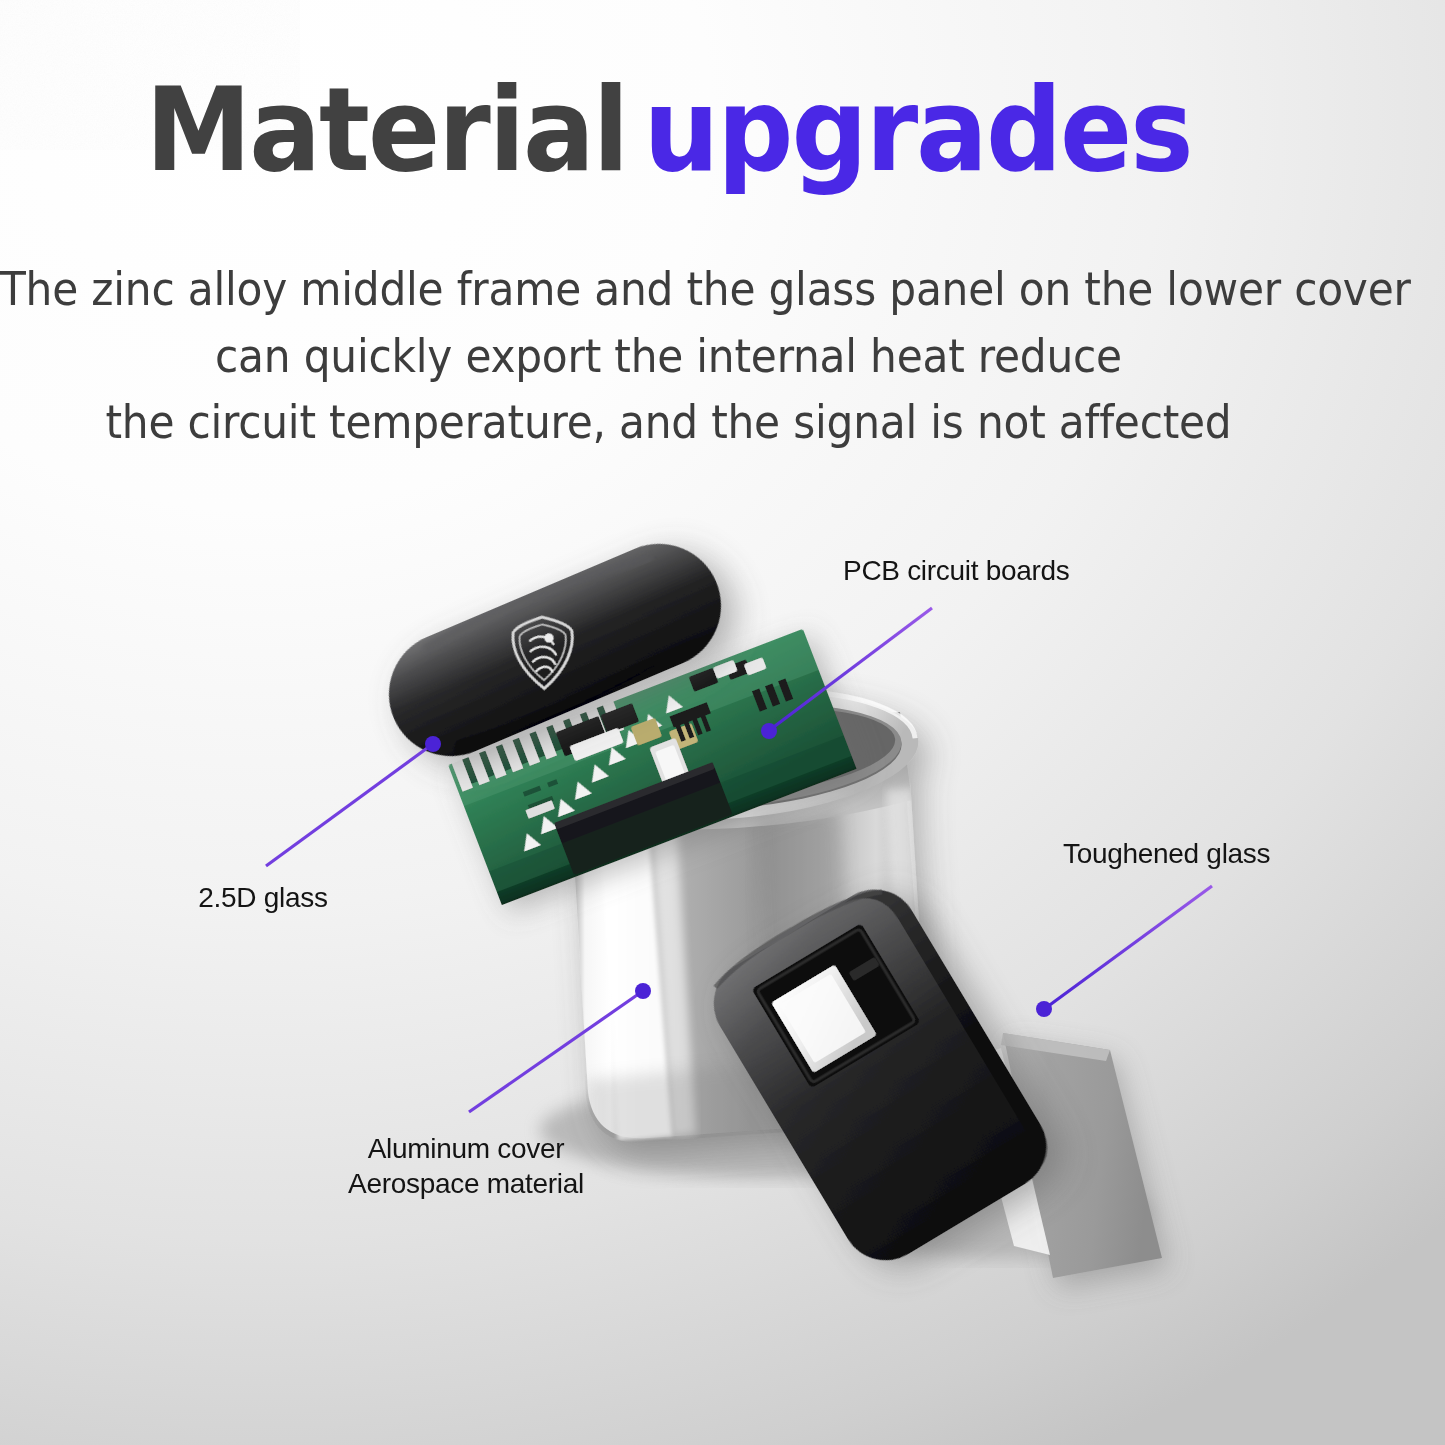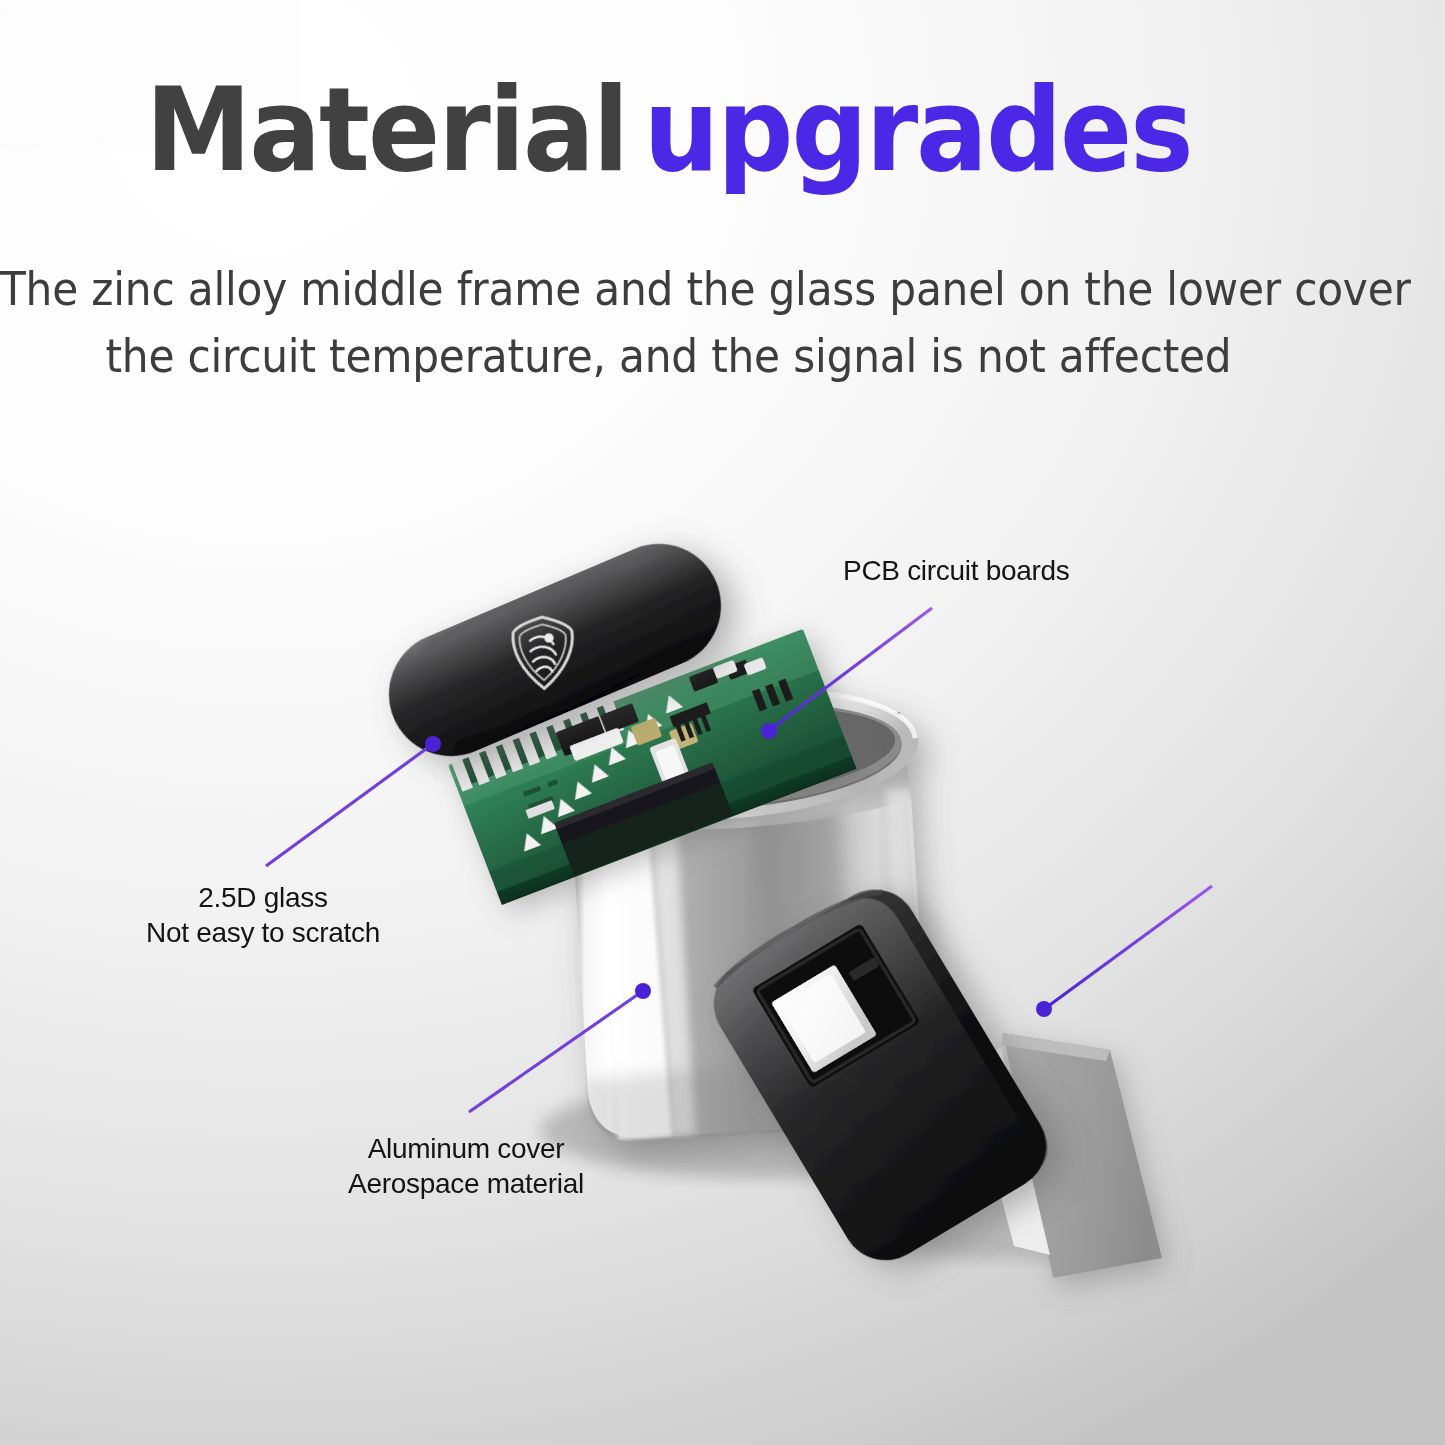--- a/index.html
+++ b/index.html
@@ -385,32 +385,35 @@
     <g>
       <line x1="469" y1="1112" x2="640" y2="993" stroke="url(#lgA)" stroke-width="3.2"></line>
       <circle cx="643" cy="991" r="8" fill="#4b23d6"></circle>
     </g>
   </svg>
 
   <div id="header">
     <h1 id="title"><span class="w1">Material</span><span class="w2">upgrades</span></h1>
     <div id="subtitle">
       <div>The zinc alloy middle frame and the glass panel on the lower cover</div>
+      <div>can quickly export the internal heat reduce</div>
       <div>the circuit temperature, and the signal is not affected</div>
     </div>
   </div>
 
   <div class="callout" id="cal-pcb">
     <div>PCB circuit boards</div>
   </div>
 
+  <div class="callout" id="cal-tough">
+    <div>Toughened glass</div>
+  </div>
 
   <div class="callout" id="cal-25d">
     <div>2.5D glass</div>
-    <div>Not easy to scratch</div>
   </div>
 
   <div class="callout" id="cal-alu">
     <div>Aluminum cover</div>
     <div>Aerospace material</div>
   </div>
 
 </div>
 
 </body></html>

